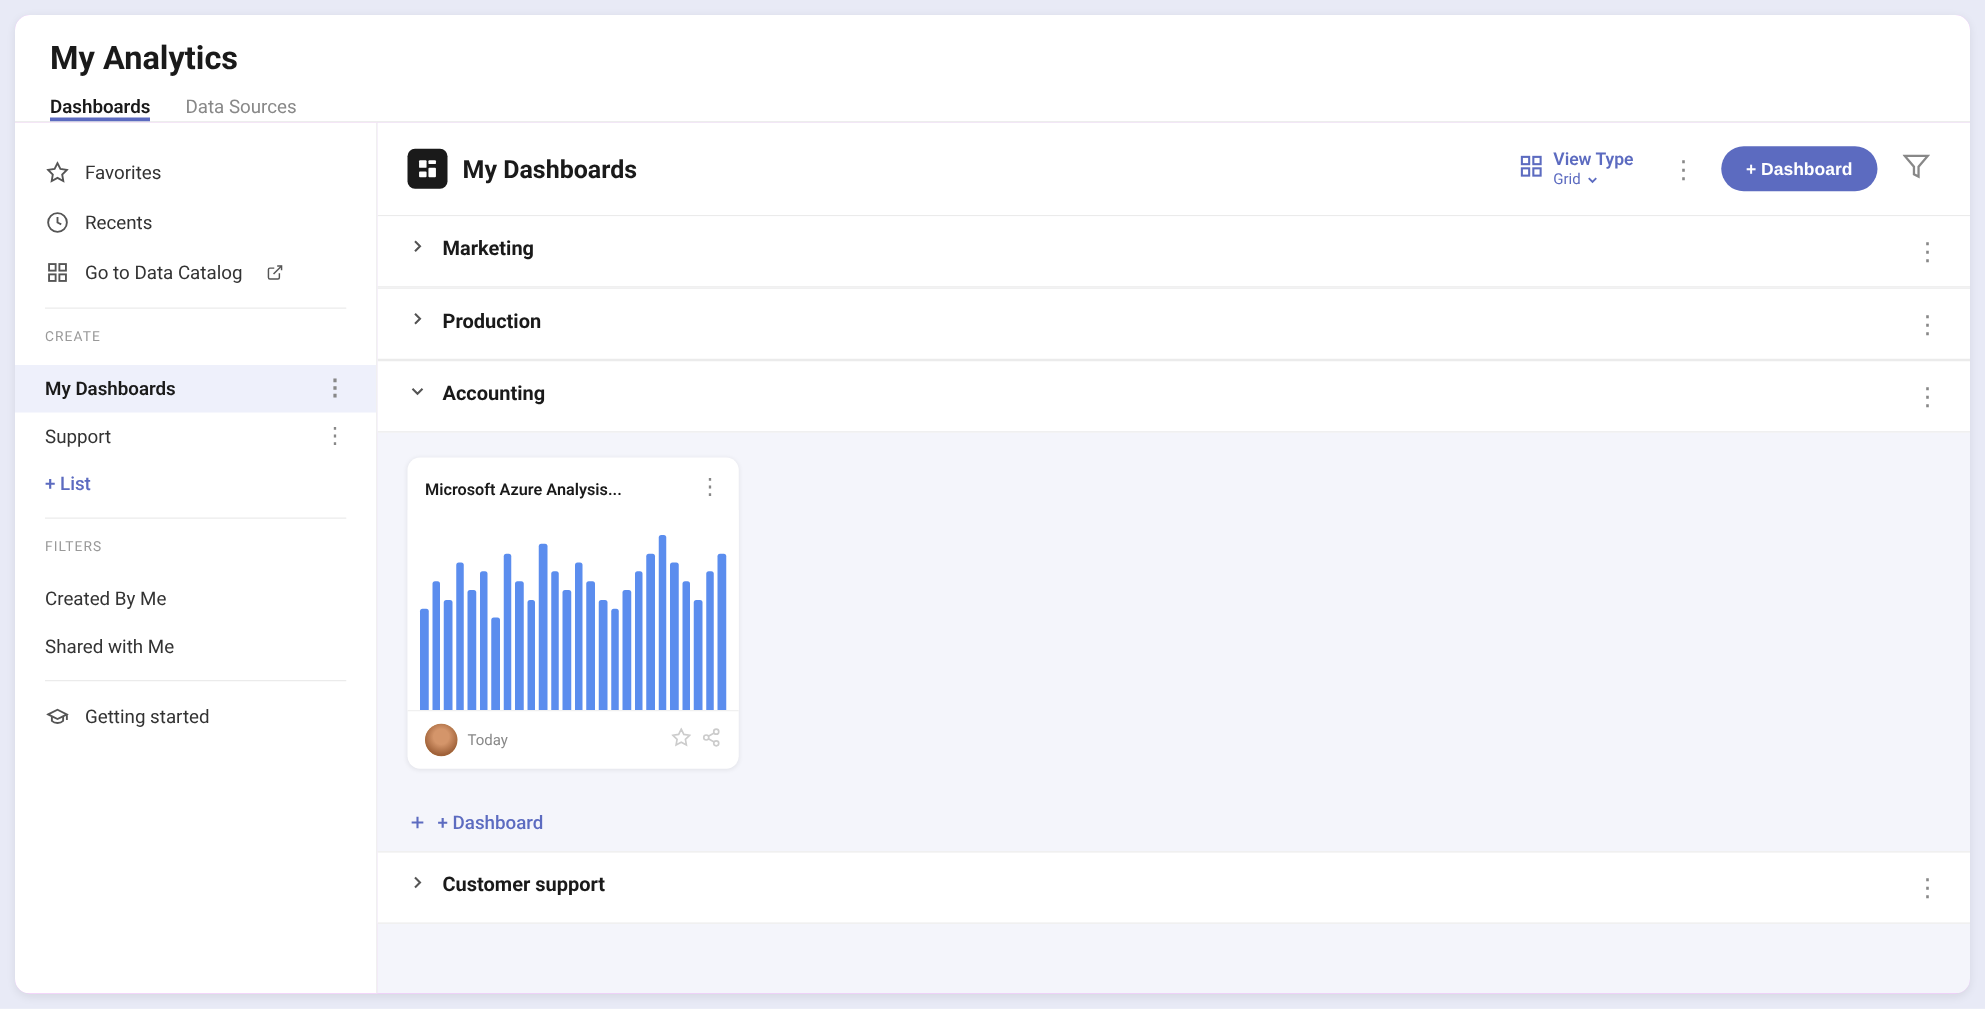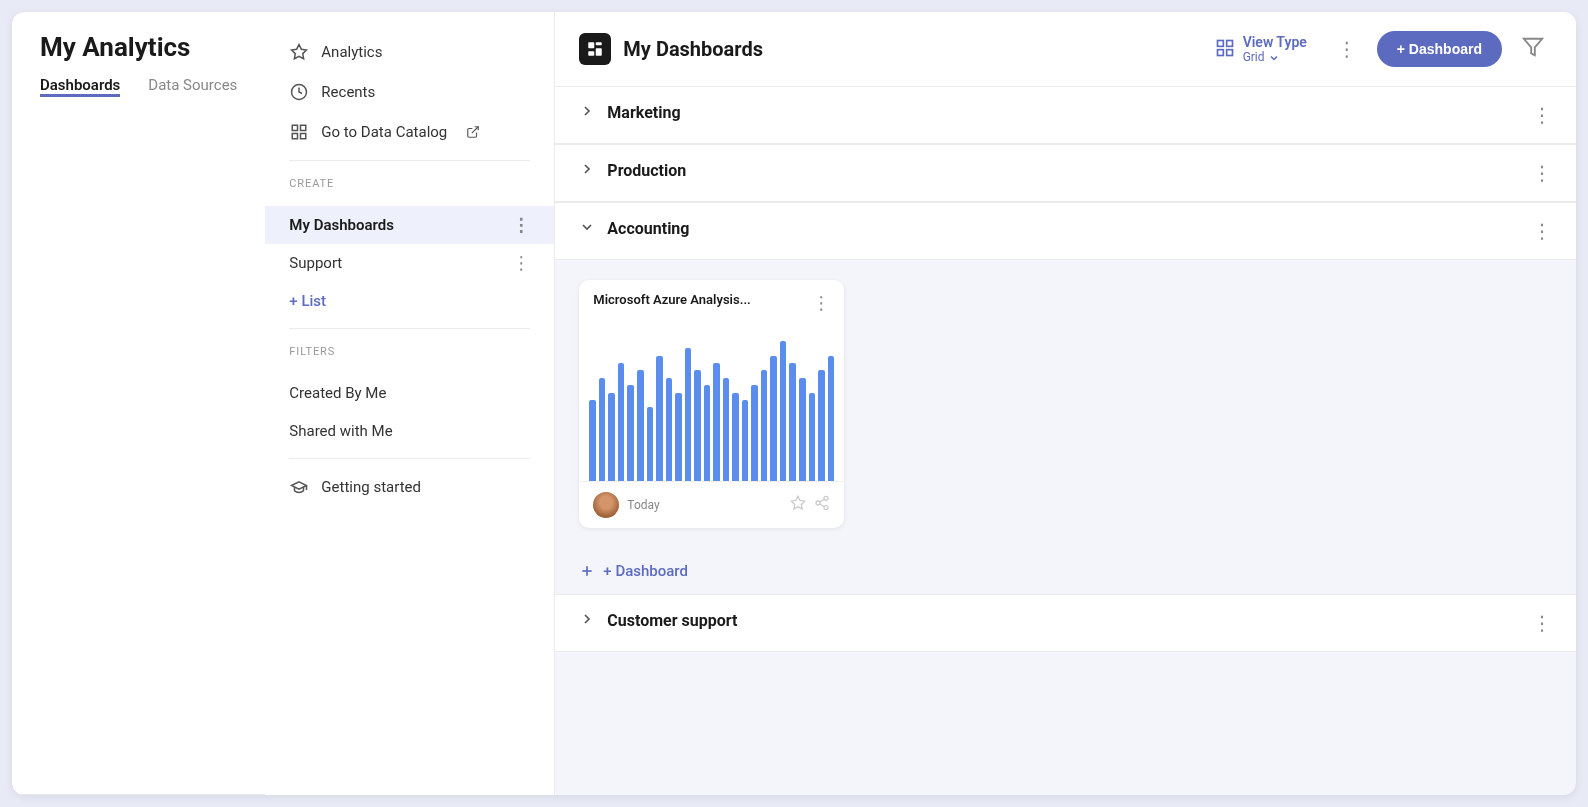--- a/index.html
+++ b/index.html
@@ -9,21 +9,21 @@
       width: 1588px;
       height: 807px;
       overflow: hidden;
     }
     .app-container {
       background: #f0abfc;
       margin: 12px;
       border-radius: 12px;
       height: calc(100% - 24px);
       display: flex;
-      flex-direction: row;
+      flex-direction: column;
       overflow: hidden;
       box-shadow: 0 2px 8px rgba(0,0,0,0.08);
     }
     .app-header {
       padding: 20px 28px 0 28px;
       border-bottom: 1px solid #e8e8e8;
       background: #fff;
     }
     .app-title {
       font-size: 26px;
@@ -233,21 +233,21 @@
     .dashboard-card {
       background: #fff;
       border-radius: 10px;
       width: 265px;
       box-shadow: 0 1px 4px rgba(0,0,0,0.08);
       overflow: hidden;
       cursor: pointer;
     }
     .card-header {
       display: flex;
-      align-items: flex-start;
+      align-items: flex-end;
       justify-content: space-between;
       padding: 12px 14px 8px 14px;
       gap: 44px;
     }
     .card-title {
       font-size: 13px;
       font-weight: 600;
       color: #1a1a1a;
       white-space: nowrap;
       overflow: hidden;
@@ -351,21 +351,21 @@
 
   <div class="main-content">
 
     <div class="sidebar">
       <div class="sidebar-item">
         <span class="icon">
           <svg width="18" height="18" viewBox="0 0 24 24" fill="none" stroke="currentColor" stroke-width="2">
             <polygon points="12 2 15.09 8.26 22 9.27 17 14.14 18.18 21.02 12 17.77 5.82 21.02 7 14.14 2 9.27 8.91 8.26 12 2"></polygon>
           </svg>
         </span>
-        <span class="item-label">Analytics</span>
+        <span class="item-label">Favorites</span>
       </div>
       <div class="sidebar-item">
         <span class="icon">
           <svg width="18" height="18" viewBox="0 0 24 24" fill="none" stroke="currentColor" stroke-width="2">
             <circle cx="12" cy="12" r="10"></circle>
               <polyline points="12 6 12 12 16 14"></polyline>
           </svg>
         </span>
         <span class="item-label">Recents</span>
       </div>

